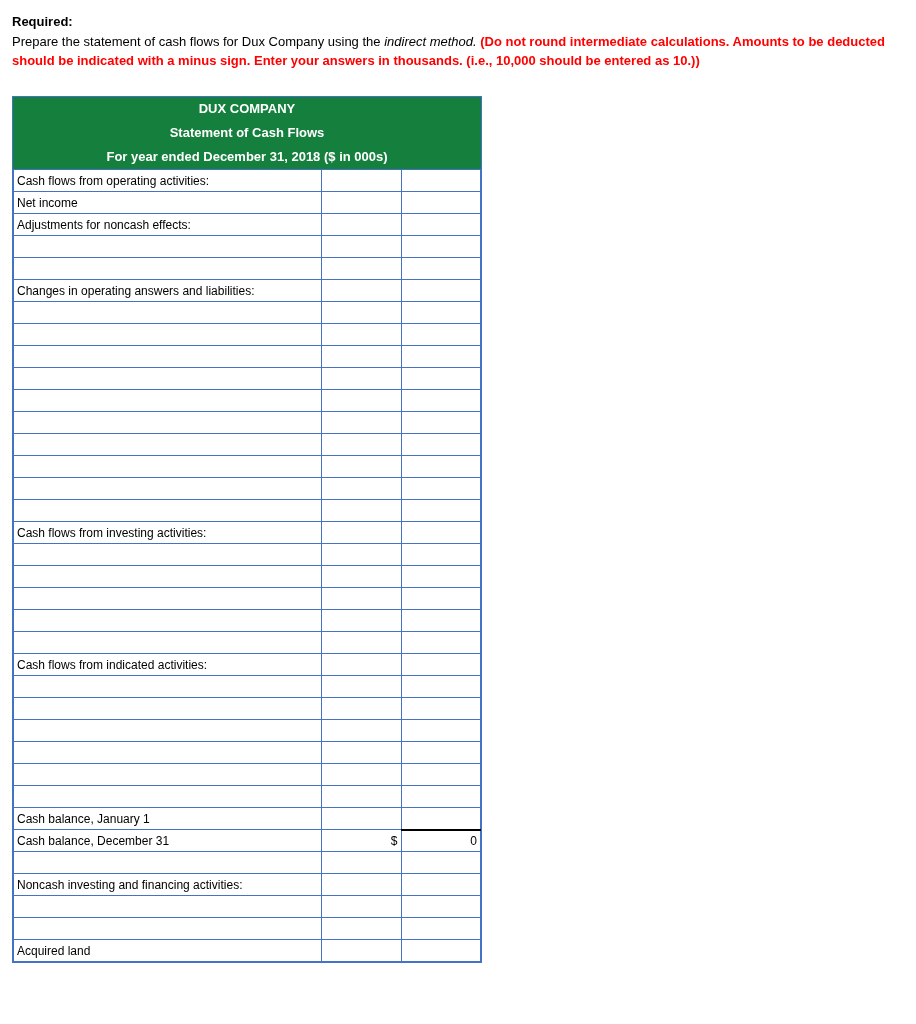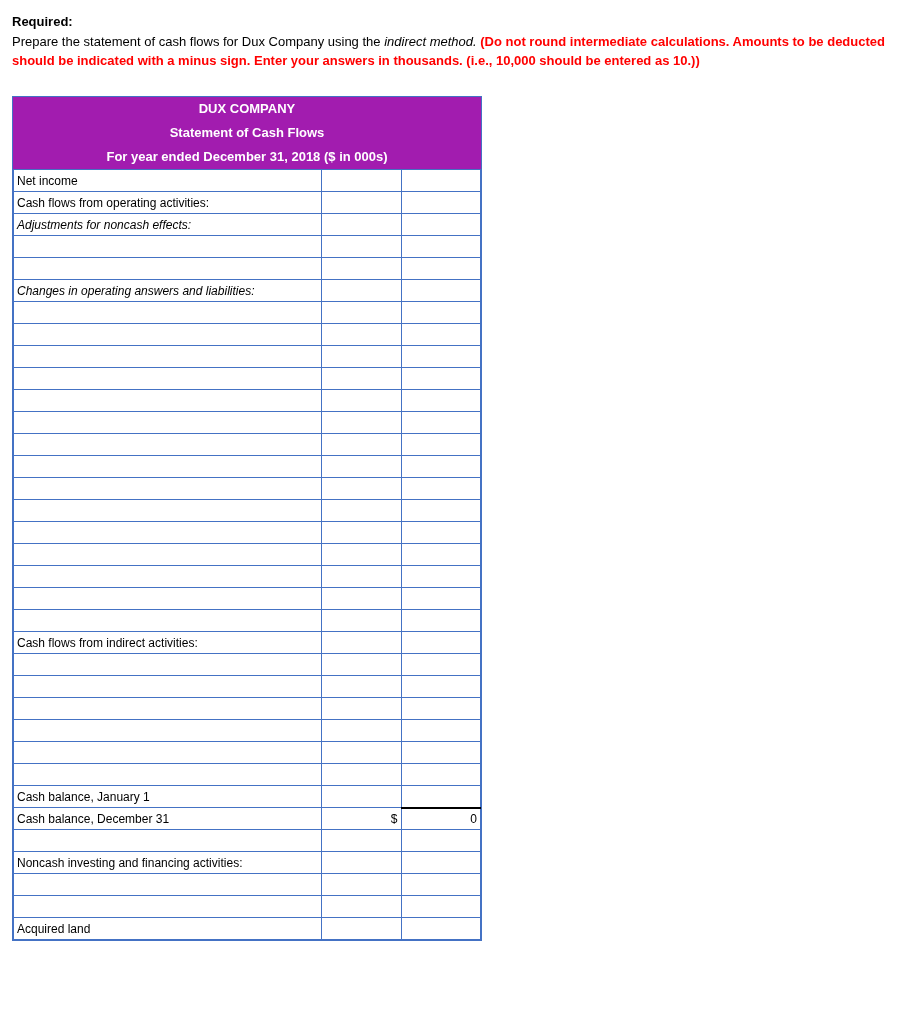--- a/index.html
+++ b/index.html
@@ -19,21 +19,21 @@
     }
     .instructions .red-text {
       color: red;
       font-weight: bold;
     }
     .statement-container {
       width: 470px;
       border: 1px solid #4472c4;
     }
     .header-row {
-      background-color: #a21caf;
+      background-color: #15803d;
       color: white;
       text-align: center;
       padding: 3px 6px;
       font-weight: bold;
       font-size: 13px;
       line-height: 1.4;
     }
     .cf-table {
       width: 100%;
       border-collapse: collapse;
@@ -50,21 +50,20 @@
     }
     .cf-table td.input-cell {
       width: 80px;
       text-align: right;
     }
     .cf-table td.total-cell {
       width: 80px;
       text-align: right;
     }
     .italic-label {
-      font-style: italic;
     }
     .section-total-row td {
       font-style: italic;
     }
     .section-total-row td.total-cell {
       border-top: 2px solid #000;
     }
     input[type="text"] {
       width: 100%;
       border: none;
@@ -99,32 +98,32 @@
 
 <div class="statement-container">
   <div class="header-row">DUX COMPANY</div>
   <div class="header-row">Statement of Cash Flows</div>
   <div class="header-row">For year ended December 31, 2018 ($ in 000s)</div>
 
   <table class="cf-table">
 
     <tbody>
         <tr>
+      <td class="label-cell">Cash flows from operating activities:</td>
+      <td class="input-cell"><input type="text" style=""></td>
+      <td class="total-cell"></td>
+    </tr>
+
+    <tr>
       <td class="label-cell indent1">Net income</td>
       <td class="input-cell"><input type="text" style=""></td>
       <td class="total-cell"></td>
     </tr>
 
     <tr>
-      <td class="label-cell">Cash flows from operating activities:</td>
-      <td class="input-cell"><input type="text" style=""></td>
-      <td class="total-cell"></td>
-    </tr>
-
-    <tr>
       <td class="label-cell italic-label">Adjustments for noncash effects:</td>
       <td class="input-cell"><input type="text" style=""></td>
       <td class="total-cell"></td>
     </tr>
 
     <tr>
       <td class="label-cell indent2"><input type="text" style="width: 100%; border: none; outline: none; font-size: 12px; background: transparent;"></td>
       <td class="input-cell"><input type="text" style=""></td>
       <td class="total-cell"></td>
     </tr>
@@ -185,50 +184,55 @@
       <td class="input-cell"><input type="text" style=""></td>
       <td class="total-cell"></td>
     </tr>
     <tr>
       <td class="label-cell indent2"><input type="text" style="width: 100%; border: none; outline: none; font-size: 12px; background: transparent;"></td>
       <td class="input-cell"><input type="text" style=""></td>
       <td class="total-cell"></td>
     </tr>
 
 
-
-    <tr>
-      <td class="label-cell indent1"><input type="text" style="width: 100%; border: none; outline: none; font-size: 12px; background: transparent;"></td>
-      <td class="input-cell"><input type="text" style=""></td>
-      <td class="total-cell"></td>
-    </tr>
-    <tr>
-      <td class="label-cell indent1"><input type="text" style="width: 100%; border: none; outline: none; font-size: 12px; background: transparent;"></td>
-      <td class="input-cell"><input type="text" style=""></td>
-      <td class="total-cell"></td>
-    </tr>
-    <tr>
-      <td class="label-cell indent1"><input type="text" style="width: 100%; border: none; outline: none; font-size: 12px; background: transparent;"></td>
-      <td class="input-cell"><input type="text" style=""></td>
-      <td class="total-cell"></td>
-    </tr>
-    <tr>
-      <td class="label-cell indent1"><input type="text" style="width: 100%; border: none; outline: none; font-size: 12px; background: transparent;"></td>
-      <td class="input-cell"><input type="text" style=""></td>
-      <td class="total-cell"></td>
-    </tr>
-    <tr>
-      <td class="label-cell indent1"><input type="text" style="width: 100%; border: none; outline: none; font-size: 12px; background: transparent;"></td>
-      <td class="input-cell"><input type="text" style=""></td>
-      <td class="total-cell"></td>
-    </tr>
-
-
-    <tr>
-      <td class="label-cell">Cash flows from indirect activities:</td>
+    <tr>
+      <td class="label-cell">Cash flows from investing activities:</td>
+      <td class="input-cell"><input type="text" style=""></td>
+      <td class="total-cell"></td>
+    </tr>
+
+    <tr>
+      <td class="label-cell indent1"><input type="text" style="width: 100%; border: none; outline: none; font-size: 12px; background: transparent;"></td>
+      <td class="input-cell"><input type="text" style=""></td>
+      <td class="total-cell"></td>
+    </tr>
+    <tr>
+      <td class="label-cell indent1"><input type="text" style="width: 100%; border: none; outline: none; font-size: 12px; background: transparent;"></td>
+      <td class="input-cell"><input type="text" style=""></td>
+      <td class="total-cell"></td>
+    </tr>
+    <tr>
+      <td class="label-cell indent1"><input type="text" style="width: 100%; border: none; outline: none; font-size: 12px; background: transparent;"></td>
+      <td class="input-cell"><input type="text" style=""></td>
+      <td class="total-cell"></td>
+    </tr>
+    <tr>
+      <td class="label-cell indent1"><input type="text" style="width: 100%; border: none; outline: none; font-size: 12px; background: transparent;"></td>
+      <td class="input-cell"><input type="text" style=""></td>
+      <td class="total-cell"></td>
+    </tr>
+    <tr>
+      <td class="label-cell indent1"><input type="text" style="width: 100%; border: none; outline: none; font-size: 12px; background: transparent;"></td>
+      <td class="input-cell"><input type="text" style=""></td>
+      <td class="total-cell"></td>
+    </tr>
+
+
+    <tr>
+      <td class="label-cell">Cash flows from indicated activities:</td>
       <td class="input-cell"><input type="text" style=""></td>
       <td class="total-cell"></td>
     </tr>
 
     <tr>
       <td class="label-cell indent1"><input type="text" style="width: 100%; border: none; outline: none; font-size: 12px; background: transparent;"></td>
       <td class="input-cell"><input type="text" style=""></td>
       <td class="total-cell"></td>
     </tr>
     <tr>

